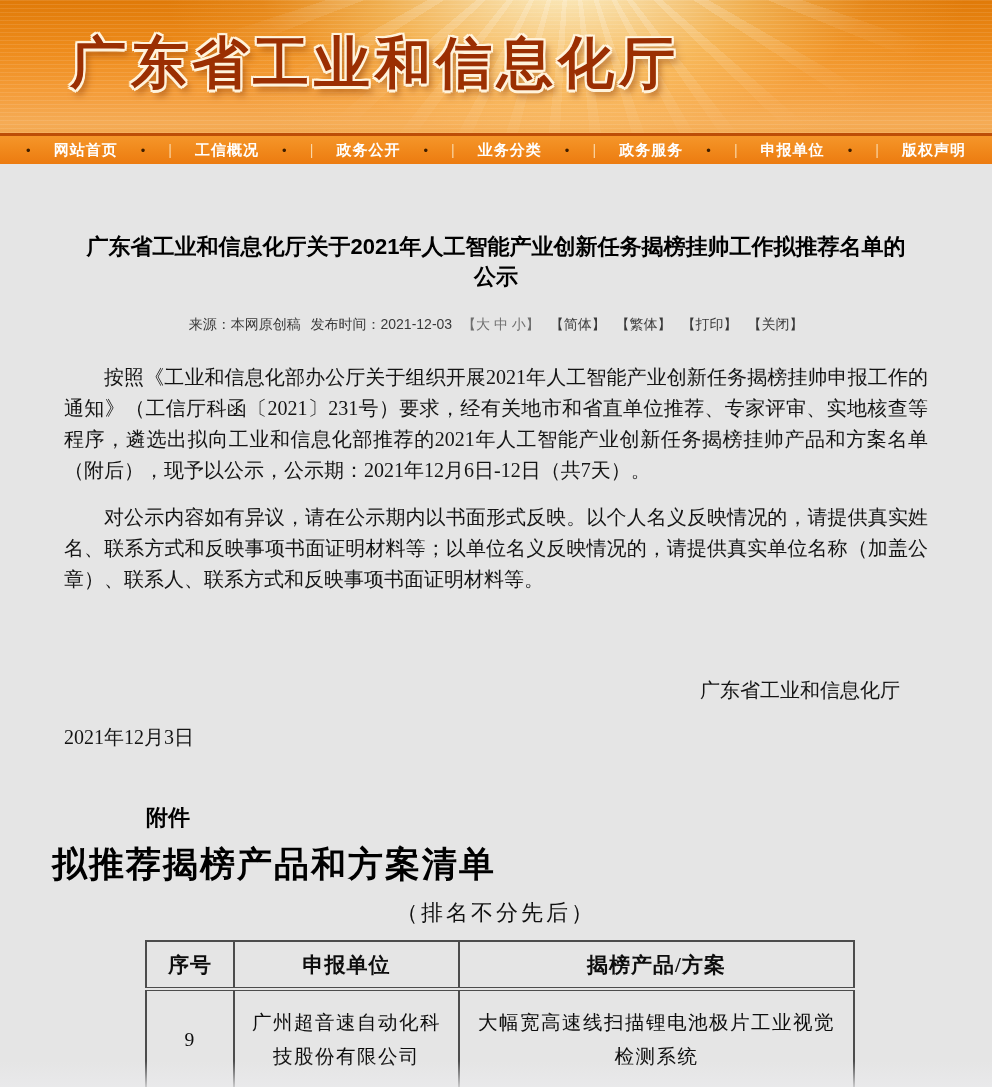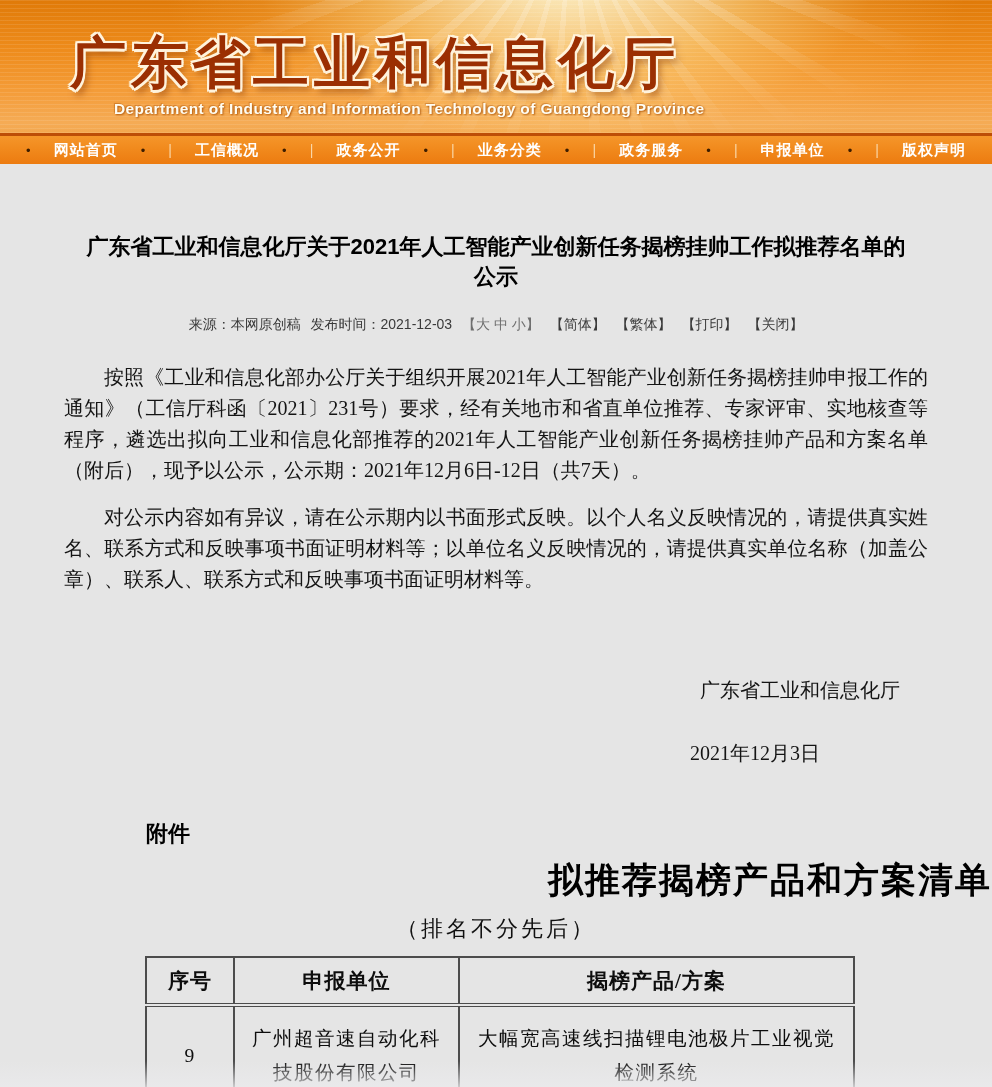--- a/index.html
+++ b/index.html
@@ -58,26 +58,26 @@
   .meta span { margin:0 3px; }
   .meta .btn { cursor:pointer; }
   .meta .size-btn { color:#6f6f6f; }
 
   .body-text { margin:0 64px; color:#141414; font-family:"Liberation Serif", serif; }
   .para { font-size:20px; line-height:31px; text-indent:2em; text-align:justify; }
   .para-1 { margin-top:28px; }
   .para-2 { margin-top:16px; }
   .attach-note { margin-top:46px; font-size:20px; text-indent:2em; }
   .signature { margin-top:82px; margin-right:28px; text-align:right; font-size:20px; }
-  .sign-date { margin-top:36px; margin-right:108px; text-align:right; font-size:20px; }
+  .sign-date { margin-top:20px; margin-right:108px; text-align:left; font-size:20px; }
 
   
   .att-label { margin:52px 0 0 146px; font-size:22px; font-weight:bold; color:#000; }
   .att-title {
-    margin-top:8px; padding-left:52px; text-align:right;
+    margin-top:8px; padding-left:52px; text-align:left;
     font-family:Liberation Mono, monospace; font-weight:bold;
     font-size:35px; color:#000; letter-spacing:2px;
   }
   .att-subtitle {
     margin-top:10px; text-align:center;
     font-family:"Liberation Serif", serif; font-size:22px; color:#111; letter-spacing:3px;
   }
   table.att-table {
     margin:12px 0 0 145px; width:708px; border-collapse:collapse; table-layout:fixed;
     font-family:"Liberation Serif", serif; color:#0d0d0d;
@@ -92,21 +92,20 @@
   .page-bottom-fade { position:absolute; left:0; right:0; bottom:0; height:26px;
     background:linear-gradient(180deg, rgba(240,240,240,0) 0%, rgba(234,234,236,0.8) 100%); }
 </style>
 </head>
 <body>
 
 <div class="page">
 
   <div class="banner">
     <div class="banner-title">广东省工业和信息化厅</div>
-    <div class="banner-subtitle">Department of Industry and Information Technology of Guangdong Province</div>
   </div>
 
   <div class="nav">
     <span class="nav-dot">•</span>
     <a class="nav-item">网站首页</a>
     <span class="nav-dot">•</span>
     <span class="nav-pipe">|</span>
     <a class="nav-item">工信概况</a>
     <span class="nav-dot">•</span>
     <span class="nav-pipe">|</span>

